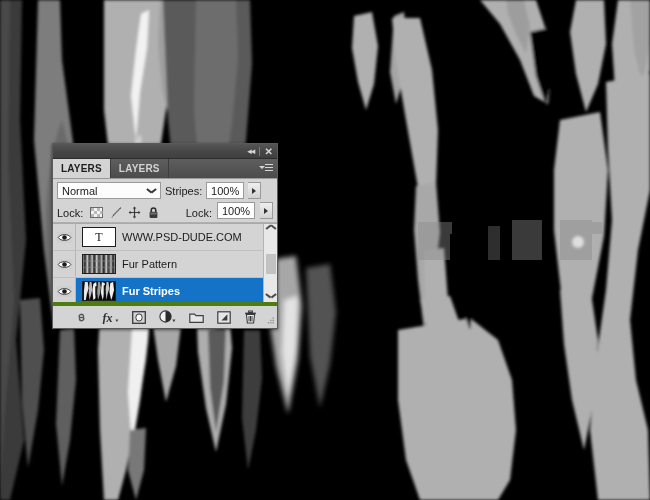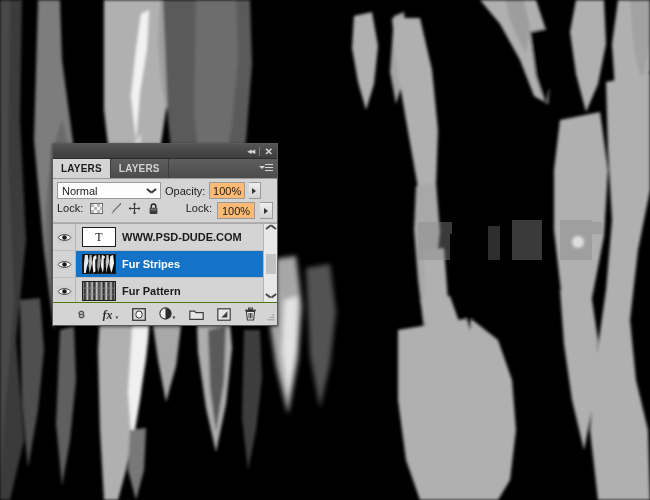--- a/index.html
+++ b/index.html
@@ -140,21 +140,21 @@
     width: 6px; height: 1.5px; background: #3a3a3a;
   }
   .blend-select .chev:before { left: -0.5px; transform: rotate(38deg); transform-origin: left center; }
   .blend-select .chev:after  { right: -0.5px; transform: rotate(-38deg); transform-origin: right center; }
 
   .field-label { font-size: 11px; color: #1b1b1b; white-space: nowrap; }
 
   .numbox {
     height: 17px;
     width: 38px;
-    background: #fdba74;
+    background: #ffffff;
     border: 1px solid #9a9a9a;
     box-sizing: border-box;
     font-size: 11px;
     display: flex;
     align-items: center;
     justify-content: center;
     cursor: text;
   }
   .spin {
     width: 13px; height: 17px;
@@ -168,21 +168,21 @@
   .spin .arr {
     width: 0; height: 0;
     border-top: 3px solid transparent;
     border-bottom: 3px solid transparent;
     border-left: 4px solid #333;
   }
 
   
   .row-lock {
     display: flex;
-    align-items: flex-start;
+    align-items: flex-end;
     padding: 1px 4px 3px 4px;
     gap: 5px;
     background: #d4d4d4;
     border-bottom: 1px solid #b0b0b0;
   }
   .lock-icons { display: flex; align-items: center; gap: 6px; margin-left: 2px; }
   .lock-ico { width: 13px; height: 13px; cursor: pointer; display:block; }
   .spacer { flex: 1; }
 
   
@@ -235,21 +235,20 @@
     font-size: 12px;
     display: flex;
     align-items: center;
     justify-content: center;
   }
   .layer-name {
     font-size: 11px;
     color: #1b1b1b;
     white-space: nowrap;
     overflow: hidden;
-    font-weight: bold;
   }
   .layer-row.selected .layer-name { color: #ffffff; font-weight: bold; }
 
   
   .vscroll {
     position: absolute;
     right: 0; top: 0;
     width: 14px; height: 100%;
     background: #e8e8e8;
     border-left: 1px solid #b4b4b4;
@@ -273,21 +272,21 @@
     left: 2px; right: 1px;
     top: 30px; height: 20px;
     background: #c2c2c2;
     cursor: pointer;
   }
 
   
   .panel-footer {
     height: 22px;
     background: #d4d4d4;
-    border-top: 1px solid #4d7c0f;
+    border-top: 4px solid #4d7c0f;
     display: flex;
     align-items: center;
     justify-content: center;
     gap: 13px;
     position: relative;
   }
   .foot-ico { cursor: pointer; display: block; }
   .grip {
     position: absolute;
     right: 2px; bottom: 2px;
@@ -409,21 +408,21 @@
             <i></i>
           </span>
       </div>
     </div>
 
     <div class="row-blend">
       <div class="blend-select">
         <span>Normal</span>
         <span class="chev"></span>
       </div>
-      <span class="field-label">Opacity:</span>
+      <span class="field-label">Stripes:</span>
       <div class="numbox">100%</div>
       <div class="spin">
         <span class="arr"></span>
       </div>
     </div>
 
     <div class="row-lock">
       <span class="field-label">Lock:</span>
       <span class="lock-icons">
 
@@ -469,45 +468,20 @@
             <svg width="15" height="11" viewBox="0 0 15 11">
               <rect x="0" y="0" width="15" height="11" fill="#cfcfcf"></rect>
               <path d="M1.2 5.5 C3.6 1.6 11.4 1.6 13.8 5.5 C11.4 9.4 3.6 9.4 1.2 5.5 Z" fill="#ffffff" stroke="#2d2d2d" stroke-width="0.9"></path>
               <circle cx="7.5" cy="5.5" r="2.3" fill="#1c1c1c"></circle>
             </svg>
           </div>
           <div class="thumb-cell">
             <div class="thumb thumb-text">T</div>
           </div>
           <span class="layer-name">WWW.PSD-DUDE.COM</span>
-        </div>
-
-        <div class="layer-row selected">
-          <div class="eye-cell">
-            <svg width="15" height="11" viewBox="0 0 15 11">
-              <rect x="0" y="0" width="15" height="11" fill="#cfcfcf"></rect>
-              <path d="M1.2 5.5 C3.6 1.6 11.4 1.6 13.8 5.5 C11.4 9.4 3.6 9.4 1.2 5.5 Z" fill="#ffffff" stroke="#2d2d2d" stroke-width="0.9"></path>
-              <circle cx="7.5" cy="5.5" r="2.3" fill="#1c1c1c"></circle>
-            </svg>
-          </div>
-          <div class="thumb-cell">
-            <svg class="thumb" viewBox="0 0 34 20" preserveAspectRatio="none">
-              <rect x="0" y="0" width="34" height="20" fill="#0a0a0a"></rect>
-              <path d="M2,0 L5,0 L6,7 L4,14 L3,20 L1,20 L1,10 Z" fill="#e8e8e8"></path>
-              <path d="M7,0 L9,0 L10,8 L8,16 L7,20 L6,12 Z" fill="#bdbdbd"></path>
-              <path d="M11,2 L14,0 L15,9 L13,18 L11,20 L10,10 Z" fill="#f2f2f2"></path>
-              <path d="M16,0 L18,0 L19,6 L18,13 L16,20 L15,11 Z" fill="#9a9a9a"></path>
-              <path d="M20,0 L23,1 L24,8 L22,15 L21,20 L19,12 Z" fill="#ededed"></path>
-              <path d="M25,0 L27,0 L28,7 L26,14 L25,20 L24,10 Z" fill="#c6c6c6"></path>
-              <path d="M29,1 L32,0 L33,9 L31,17 L30,20 L28,11 Z" fill="#f0f0f0"></path>
-              <path d="M13,5 L15,4 L15,12 L13,17 Z" fill="#1a1a1a"></path>
-              <path d="M22,4 L24,3 L24,11 L22,16 Z" fill="#141414"></path>
-            </svg>
-          </div>
-          <span class="layer-name">Fur Stripes</span>
         </div>
 
         <div class="layer-row">
           <div class="eye-cell">
             <svg width="15" height="11" viewBox="0 0 15 11">
               <rect x="0" y="0" width="15" height="11" fill="#cfcfcf"></rect>
               <path d="M1.2 5.5 C3.6 1.6 11.4 1.6 13.8 5.5 C11.4 9.4 3.6 9.4 1.2 5.5 Z" fill="#ffffff" stroke="#2d2d2d" stroke-width="0.9"></path>
               <circle cx="7.5" cy="5.5" r="2.3" fill="#1c1c1c"></circle>
             </svg>
           </div>
@@ -526,20 +500,45 @@
               <rect x="24" y="0" width="1.6" height="20" fill="#c0c0c0"></rect>
               <rect x="26" y="0" width="2.2" height="20" fill="#484848"></rect>
               <rect x="29" y="0" width="1.4" height="20" fill="#b0b0b0"></rect>
               <rect x="31" y="0" width="2" height="20" fill="#3a3a3a"></rect>
               <rect x="0" y="6" width="34" height="1.6" fill="#8c8c8c" opacity="0.45"></rect>
               <rect x="0" y="13" width="34" height="1.6" fill="#8c8c8c" opacity="0.4"></rect>
             </svg>
           </div>
           <span class="layer-name">Fur Pattern</span>
         </div>
+
+        <div class="layer-row selected">
+          <div class="eye-cell">
+            <svg width="15" height="11" viewBox="0 0 15 11">
+              <rect x="0" y="0" width="15" height="11" fill="#cfcfcf"></rect>
+              <path d="M1.2 5.5 C3.6 1.6 11.4 1.6 13.8 5.5 C11.4 9.4 3.6 9.4 1.2 5.5 Z" fill="#ffffff" stroke="#2d2d2d" stroke-width="0.9"></path>
+              <circle cx="7.5" cy="5.5" r="2.3" fill="#1c1c1c"></circle>
+            </svg>
+          </div>
+          <div class="thumb-cell">
+            <svg class="thumb" viewBox="0 0 34 20" preserveAspectRatio="none">
+              <rect x="0" y="0" width="34" height="20" fill="#0a0a0a"></rect>
+              <path d="M2,0 L5,0 L6,7 L4,14 L3,20 L1,20 L1,10 Z" fill="#e8e8e8"></path>
+              <path d="M7,0 L9,0 L10,8 L8,16 L7,20 L6,12 Z" fill="#bdbdbd"></path>
+              <path d="M11,2 L14,0 L15,9 L13,18 L11,20 L10,10 Z" fill="#f2f2f2"></path>
+              <path d="M16,0 L18,0 L19,6 L18,13 L16,20 L15,11 Z" fill="#9a9a9a"></path>
+              <path d="M20,0 L23,1 L24,8 L22,15 L21,20 L19,12 Z" fill="#ededed"></path>
+              <path d="M25,0 L27,0 L28,7 L26,14 L25,20 L24,10 Z" fill="#c6c6c6"></path>
+              <path d="M29,1 L32,0 L33,9 L31,17 L30,20 L28,11 Z" fill="#f0f0f0"></path>
+              <path d="M13,5 L15,4 L15,12 L13,17 Z" fill="#1a1a1a"></path>
+              <path d="M22,4 L24,3 L24,11 L22,16 Z" fill="#141414"></path>
+            </svg>
+          </div>
+          <span class="layer-name">Fur Stripes</span>
+        </div>
       </div>
 
       <div class="vscroll">
         <div class="vs-arrow up">
           <span class="chev2"></span>
         </div>
         <div class="vs-thumb"></div>
         <div class="vs-arrow" style="position:absolute;bottom:0;left:0;right:0;">
           <span class="chev2"></span>
         </div>

